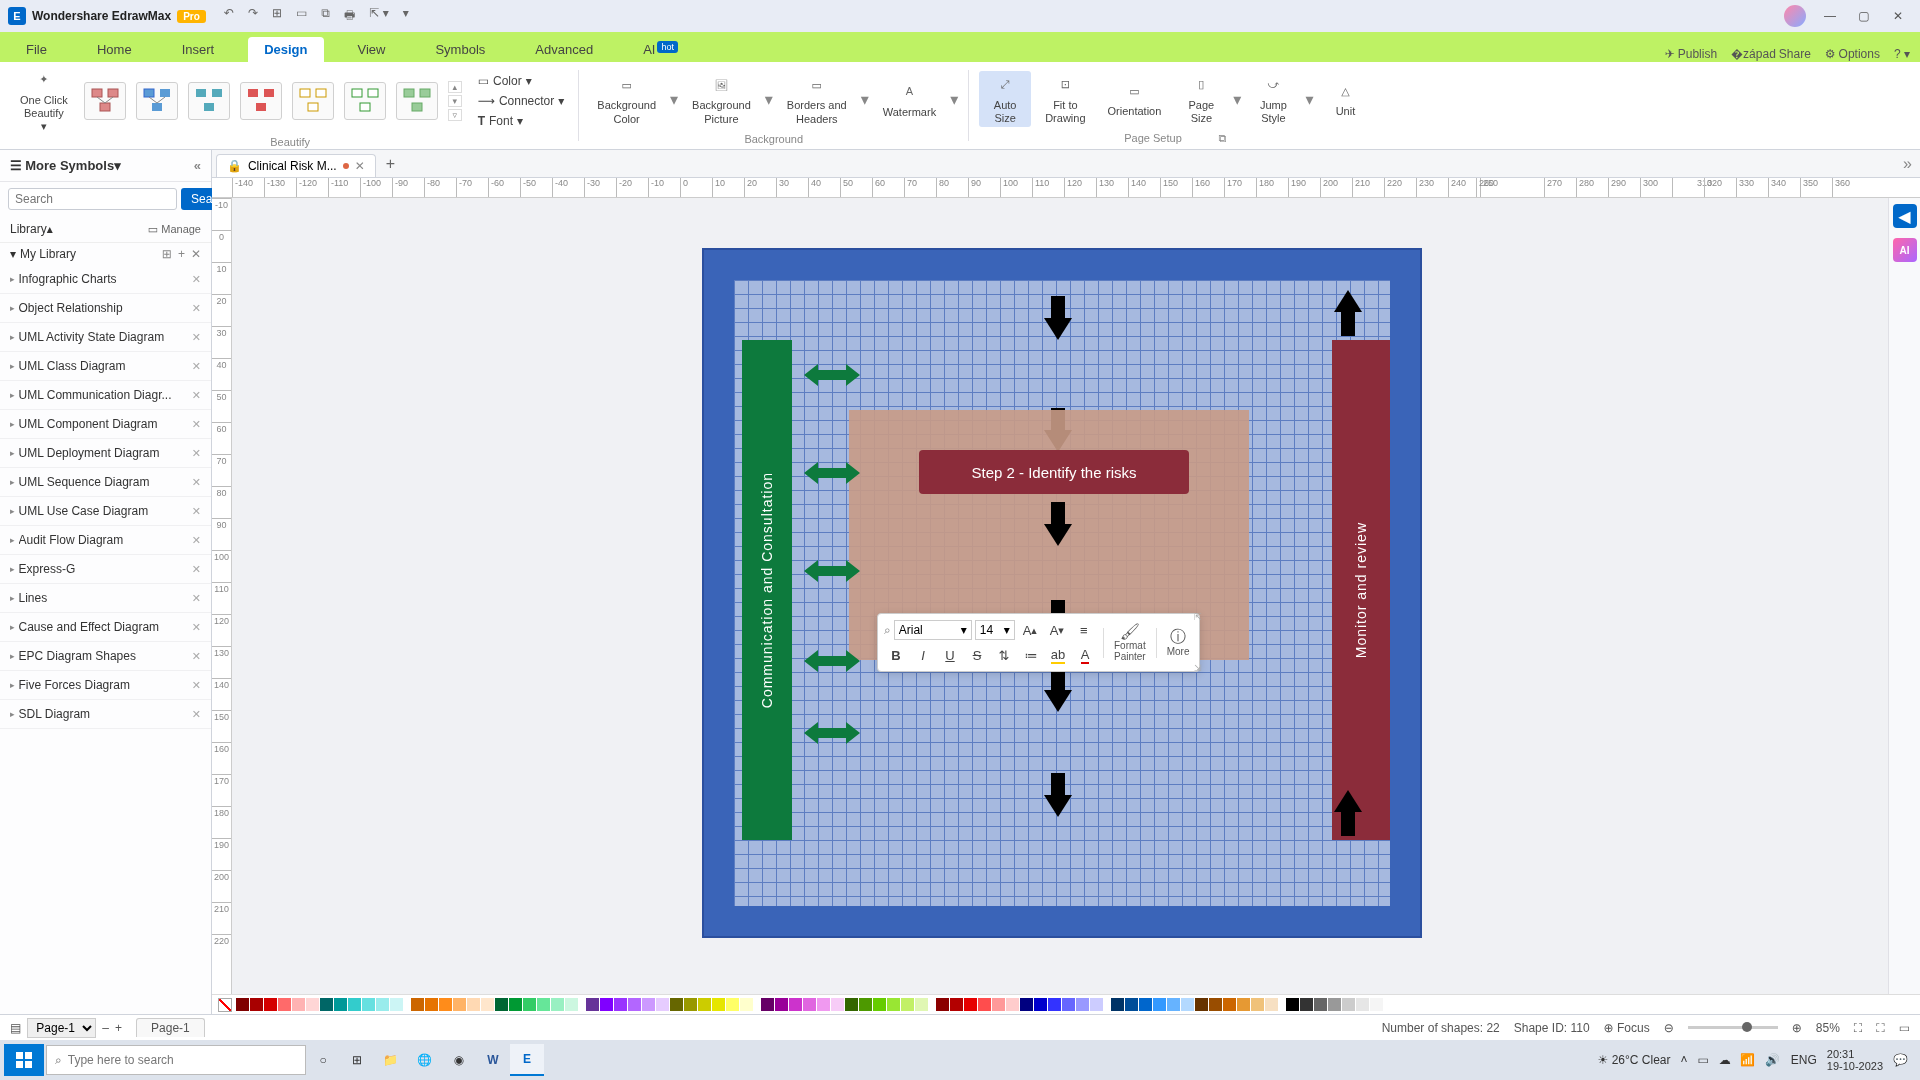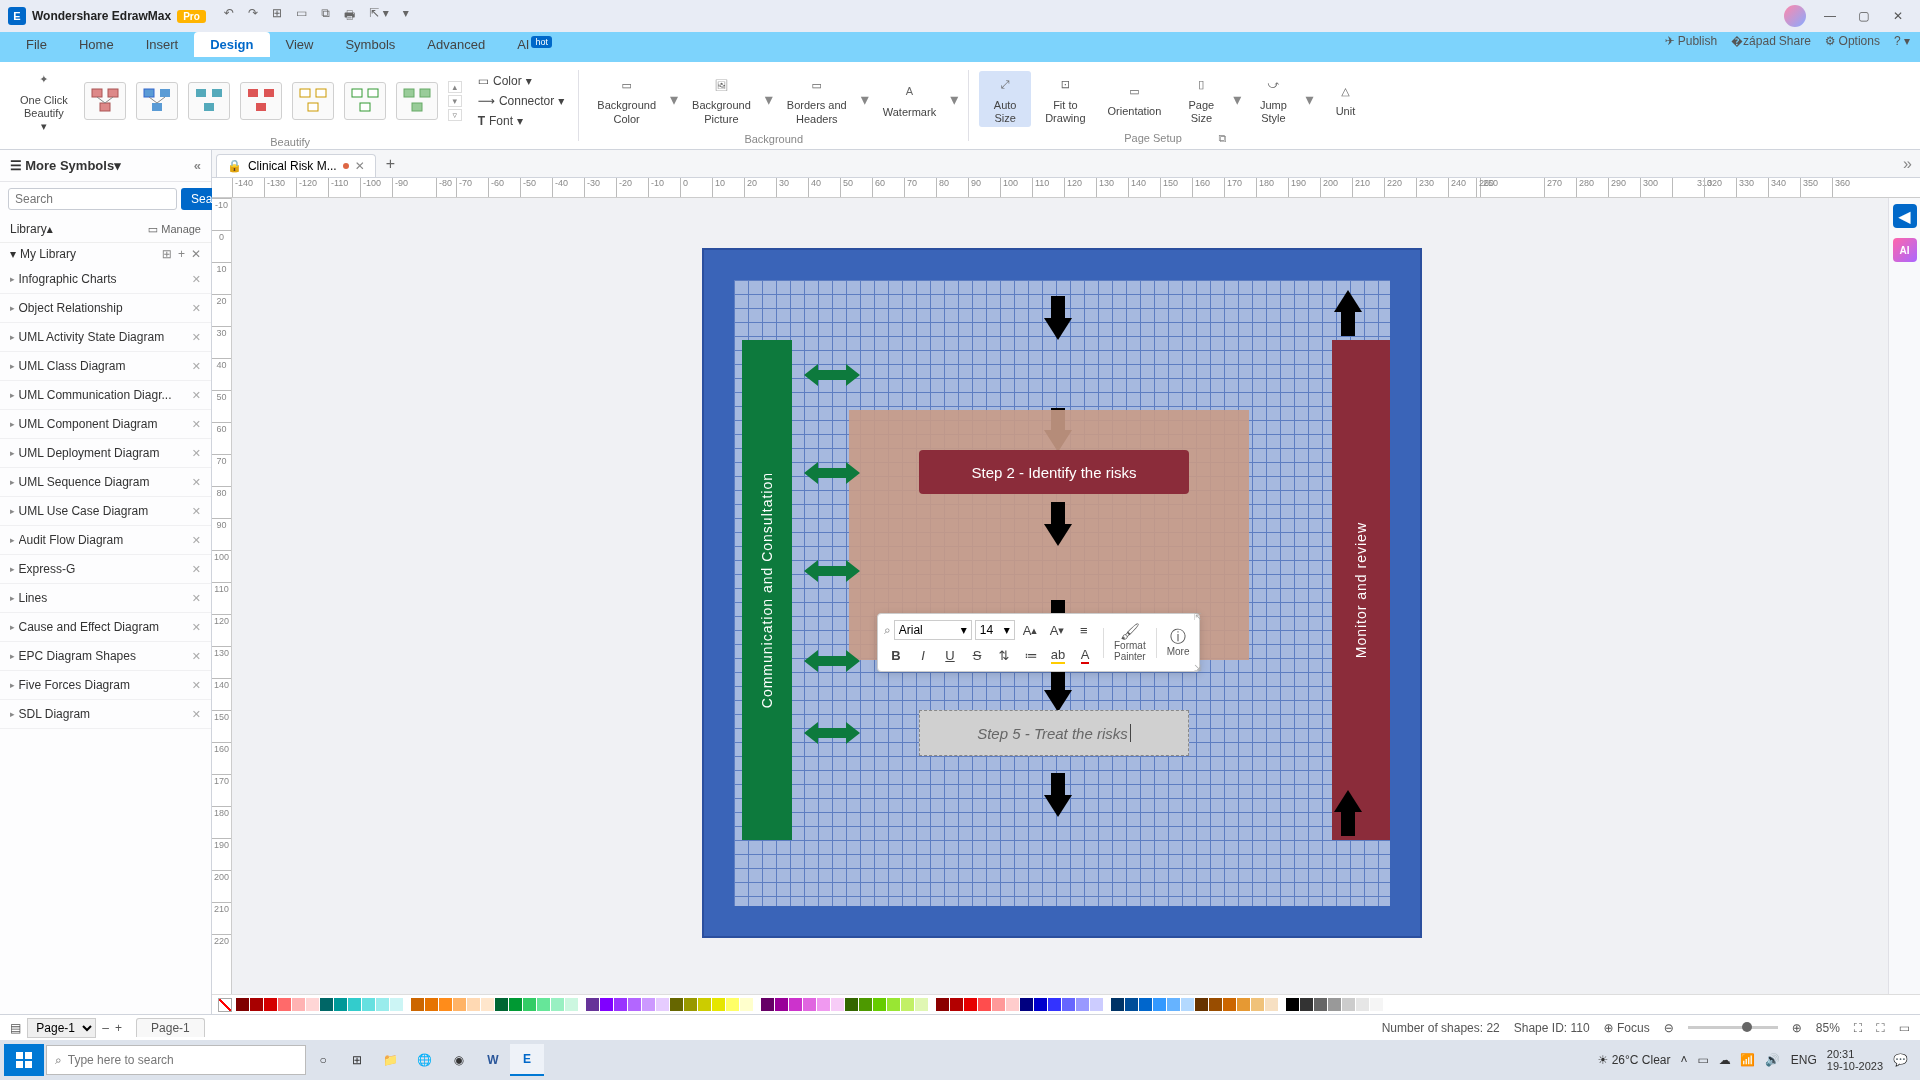--- a/index.html
+++ b/index.html
@@ -11,21 +11,21 @@
 .titlebar .appname { font-weight: 600; color: #222; }
 .titlebar .pro { background: #ffb400; color: #fff; font-size: 10px; padding: 1px 6px; border-radius: 3px; margin-left: 6px; font-weight: 600; }
 .titlebar .qat { display: flex; gap: 14px; margin-left: 18px; color: #666; }
 .titlebar .qat span { cursor: pointer; }
 .titlebar .spacer { flex: 1; }
 .titlebar .winbtns { display: flex; gap: 6px; align-items: center; }
 .titlebar .avatar { width: 22px; height: 22px; border-radius: 50%; background: linear-gradient(135deg,#f8a,#8af); margin-right: 10px; }
 .titlebar .winbtn { width: 28px; height: 20px; display: flex; align-items: center; justify-content: center; color: #555; }
 
 
-.menubar { height: 30px; background: #7dd3fc; display: flex; align-items: flex-start; padding: 0 10px; font-size: 13px; color: #444; gap: 0; }
+.menubar { height: 30px; background: #bef264; display: flex; align-items: flex-end; padding: 0 10px; font-size: 13px; color: #444; gap: 18px; }
 .menubar .mitem { padding: 5px 16px; cursor: pointer; border-radius: 4px 4px 0 0; }
 .menubar .mitem.active { background: #fff; color: #0068c9; font-weight: 600; }
 .menubar .hot { background: #0068c9; color: #fff; font-size: 9px; padding: 1px 4px; border-radius: 3px; margin-left: 2px; position: relative; top: -4px; }
 .menubar .right { margin-left: auto; display: flex; gap: 14px; font-size: 12px; color: #555; align-items: center; }
 .menubar .right span { display: flex; align-items: center; gap: 3px; cursor: pointer; }
 
 
 .ribbon { height: 88px; background: #fff; border-bottom: 1px solid #d0d4dc; display: flex; align-items: stretch; padding: 0 6px; }
 .rgroup { display: flex; flex-direction: column; justify-content: space-between; padding: 4px 6px 2px; }
 .rgroup .content { display: flex; align-items: center; gap: 6px; flex: 1; }
@@ -436,21 +436,21 @@
       <div class="addtab">+</div>
       <div style="margin-left:auto;padding:4px 8px;color:#888">»</div>
     </div>
     <div class="rulerH" id="rulerH">
         <div class="tick" style="left: 20px;">-140</div>
         <div class="tick" style="left: 52px;">-130</div>
         <div class="tick" style="left: 84px;">-120</div>
         <div class="tick" style="left: 116px;">-110</div>
         <div class="tick" style="left: 148px;">-100</div>
         <div class="tick" style="left: 180px;">-90</div>
-        <div class="tick" style="left: 224px;">-80</div>
+        <div class="tick" style="left: 212px;">-80</div>
         <div class="tick" style="left: 244px;">-70</div>
         <div class="tick" style="left: 276px;">-60</div>
         <div class="tick" style="left: 308px;">-50</div>
         <div class="tick" style="left: 340px;">-40</div>
         <div class="tick" style="left: 372px;">-30</div>
         <div class="tick" style="left: 404px;">-20</div>
         <div class="tick" style="left: 436px;">-10</div>
         <div class="tick" style="left: 468px;">0</div>
         <div class="tick" style="left: 500px;">10</div>
         <div class="tick" style="left: 532px;">20</div>
@@ -540,24 +540,20 @@
             <span>Step 2 - Identify the risks</span>
           </div>
           <div class="arrow-down" style="left:340px; top:274px"></div>
 
           <div class="arrow-down" style="left:340px; top:372px"></div>
 
           <div class="stepbox" style="left:215px; top:370px; width:270px; height:20px"></div>
 
           <div class="arrow-down" style="left:340px; top:440px"></div>
 
-          <div class="editing" style="left:215px; top:460px; width:270px; height:46px">
-            <span>Step 5 - Treat the risks</span>
-              <span class="cursor"></span>
-          </div>
 
           <div class="arrow-down" style="left:340px; top:545px"></div>
           <div class="arrow-up-blk" style="left:630px; top:540px"></div>
 
           <div class="biarrow" style="left:100px; top:112px">
               <svg viewBox="0 0 56 26">
                 <polygon points="0,13 14,2 14,8 42,8 42,2 56,13 42,24 42,18 14,18 14,24" fill="#0d7a3d"></polygon>
               </svg>
             </div>
           <div class="biarrow" style="left:100px; top:210px">

